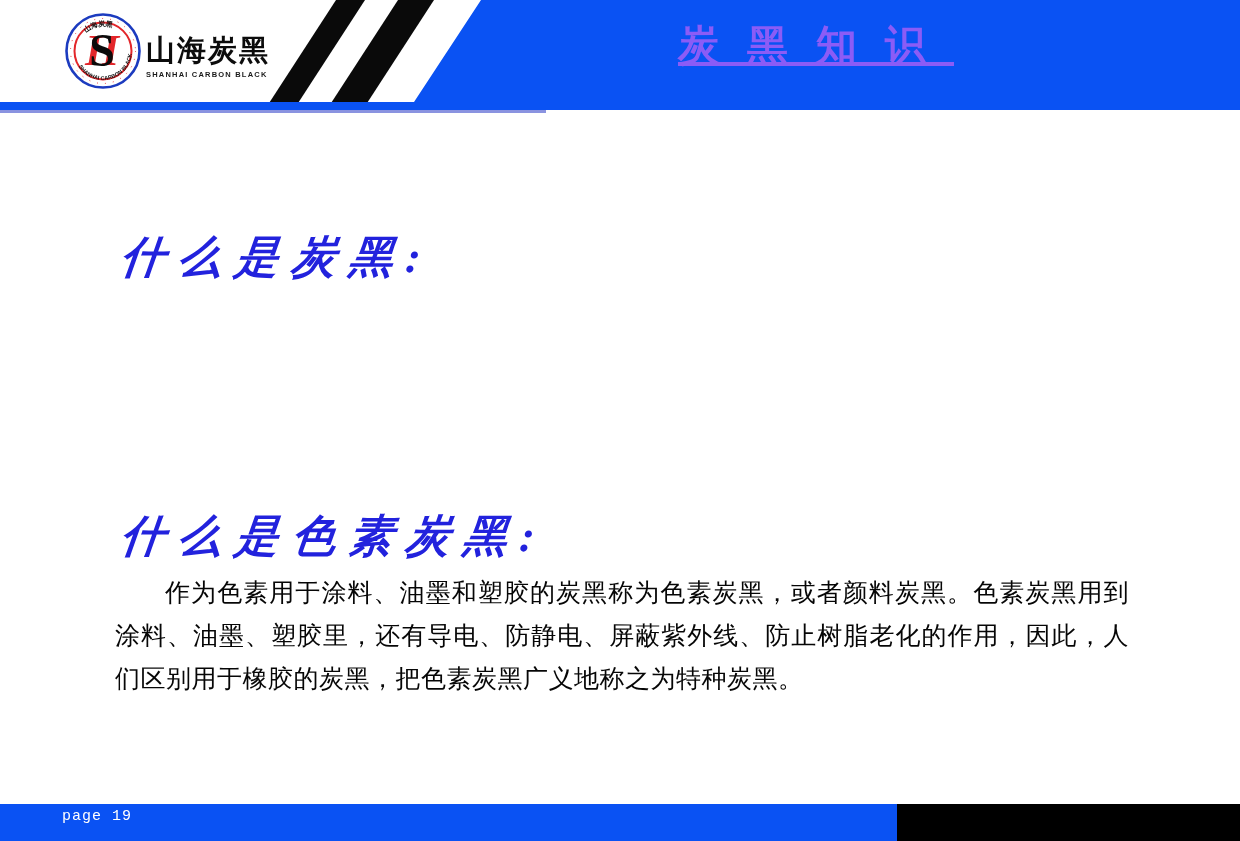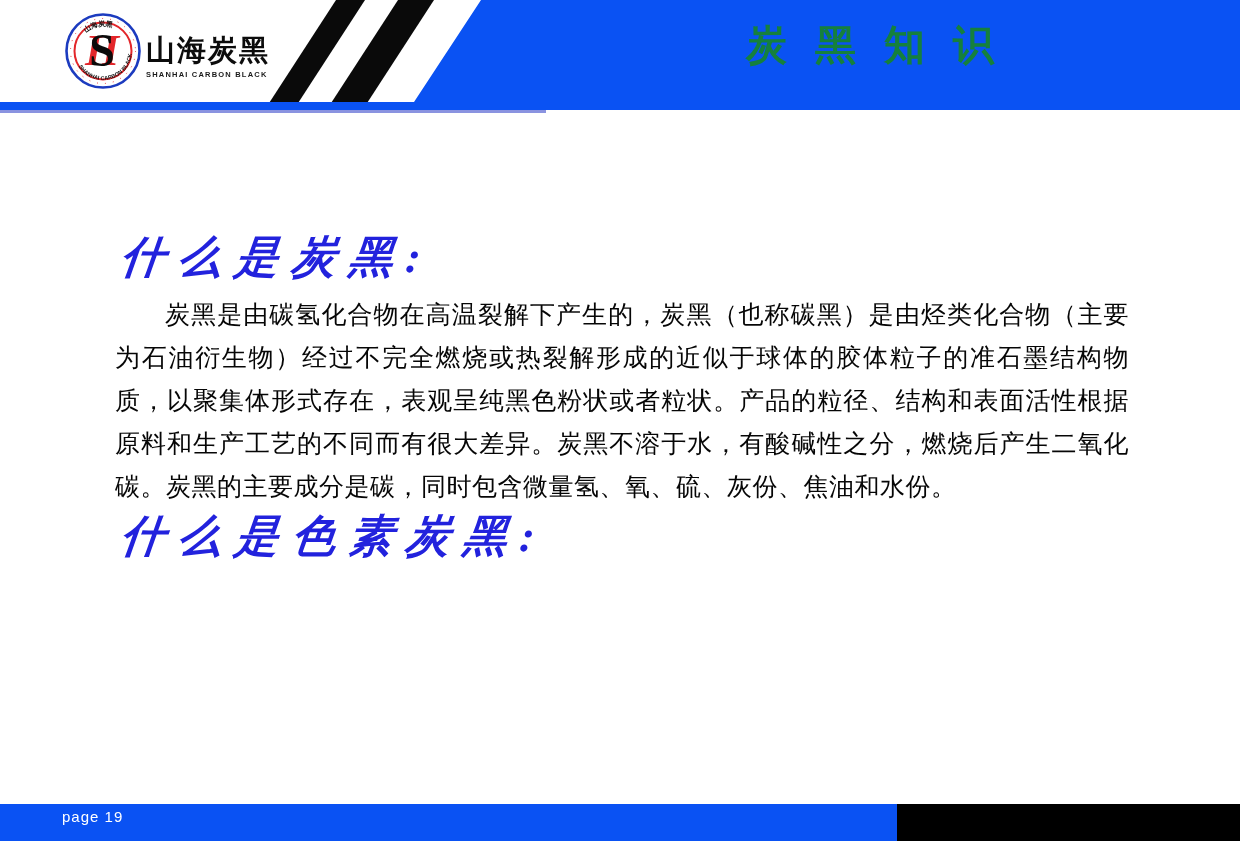--- a/index.html
+++ b/index.html
@@ -17,39 +17,39 @@
 
   
   #logo{position:absolute;left:58px;top:8px;width:260px;height:90px;}
   #logo svg{position:absolute;left:6px;top:4px;}
   .brand{position:absolute;left:88px;top:26px;}
   .brand-cn{font-size:29px;font-weight:bold;color:#0c0c0c;letter-spacing:2px;line-height:32px;
             font-family:"Liberation Sans","DejaVu Sans",sans-serif;}
   .brand-en{margin-top:4px;font-size:7.5px;color:#1a1a1a;letter-spacing:1.2px;font-weight:bold;}
 
   
-  .htitle{position:absolute;left:650px;top:22px;width:440px;text-align:center;color:#15803d;}
+  .htitle{position:absolute;left:650px;top:22px;width:440px;text-align:left;color:#8b5cf6;text-decoration:underline;}
   .htitle-cn{font-family:"Liberation Serif","DejaVu Serif",serif;font-weight:bold;font-size:41px;
              letter-spacing:28px;padding-left:28px;line-height:46px;}
   .htitle-en{font-family:"Liberation Serif","DejaVu Serif",serif;font-weight:bold;font-size:16px;
              letter-spacing:2.5px;margin-top:5px;}
 
   
   .sec-heading{position:absolute;left:118px;color:var(--heading-blue);
       font-family:"Liberation Serif","DejaVu Serif",serif;
       font-size:44px;font-weight:bold;font-style:italic;letter-spacing:13px;transform:skewX(-6deg);transform-origin:0 100%;}
   #heading1{top:228px;}
   #heading2{top:507px;}
   .sec-par{position:absolute;left:115px;width:1014px;color:#060606;font-size:25px;line-height:43px;
       text-align:justify;text-indent:2em;letter-spacing:0.5px;}
   #par1{top:293px;}
   #par2{top:571px;}
 
   
-  #footer{position:absolute;left:0;bottom:0;width:1240px;height:37px;background:var(--accent-blue);}
+  #footer{position:absolute;left:0;bottom:0;width:1240px;height:37px;background:var(--accent-blue);font-family:Liberation Mono, monospace;}
   .footer-black{position:absolute;left:897px;top:0;width:343px;height:37px;background:#000000;}
   .page-num{position:absolute;left:62px;top:4px;color:#ffffff;font-size:15px;letter-spacing:1px;}
 </style>
 </head>
 <body>
 
 <div id="page">
 
   <div id="header">
     <div class="header-blue"></div>
@@ -80,22 +80,22 @@
         <div class="brand-en">SHANHAI CARBON BLACK</div>
       </div>
     </div>
 
     <div class="htitle">
       <div class="htitle-cn">炭黑知识</div>
     </div>
   </div>
 
   <div id="heading1" class="sec-heading">什么是炭黑:</div>
-  <div id="par1" class="sec-par">炭黑是由碳氢化合物在高温裂解下产生的，炭黑（也称碳黑）是由烃类化合物（主要为石油衍生物）经过不完全燃烧或热裂解形成的近似于球体的胶体粒子的准石墨结构物质，以聚集体形式存在，表观呈纯黑色粉状或者粒状。产品的粒径、结构和表面活性根据原料和生产工艺的不同而有很大差异。炭黑不溶于水，有酸碱性之分，燃烧后产生二氧化碳。炭黑的主要成分是碳，同时包含微量氢、氧、硫、灰份、焦油和水份。</div>
 
   <div id="heading2" class="sec-heading">什么是色素炭黑:</div>
+  <div id="par2" class="sec-par">作为色素用于涂料、油墨和塑胶的炭黑称为色素炭黑，或者颜料炭黑。色素炭黑用到涂料、油墨、塑胶里，还有导电、防静电、屏蔽紫外线、防止树脂老化的作用，因此，人们区别用于橡胶的炭黑，把色素炭黑广义地称之为特种炭黑。</div>
 
   <div id="footer">
     <div class="page-num">page 19</div>
     <div class="footer-black"></div>
   </div>
 
 </div>
 
 </body></html>

